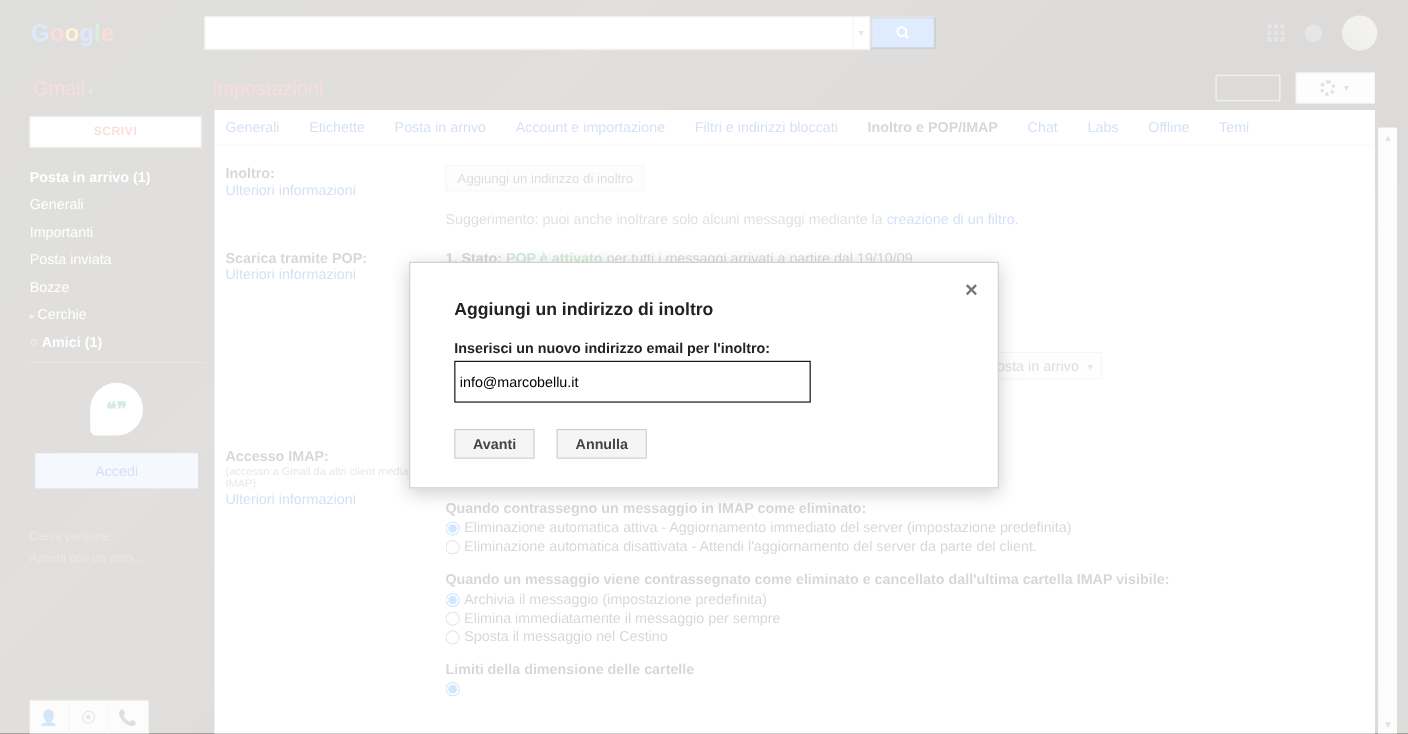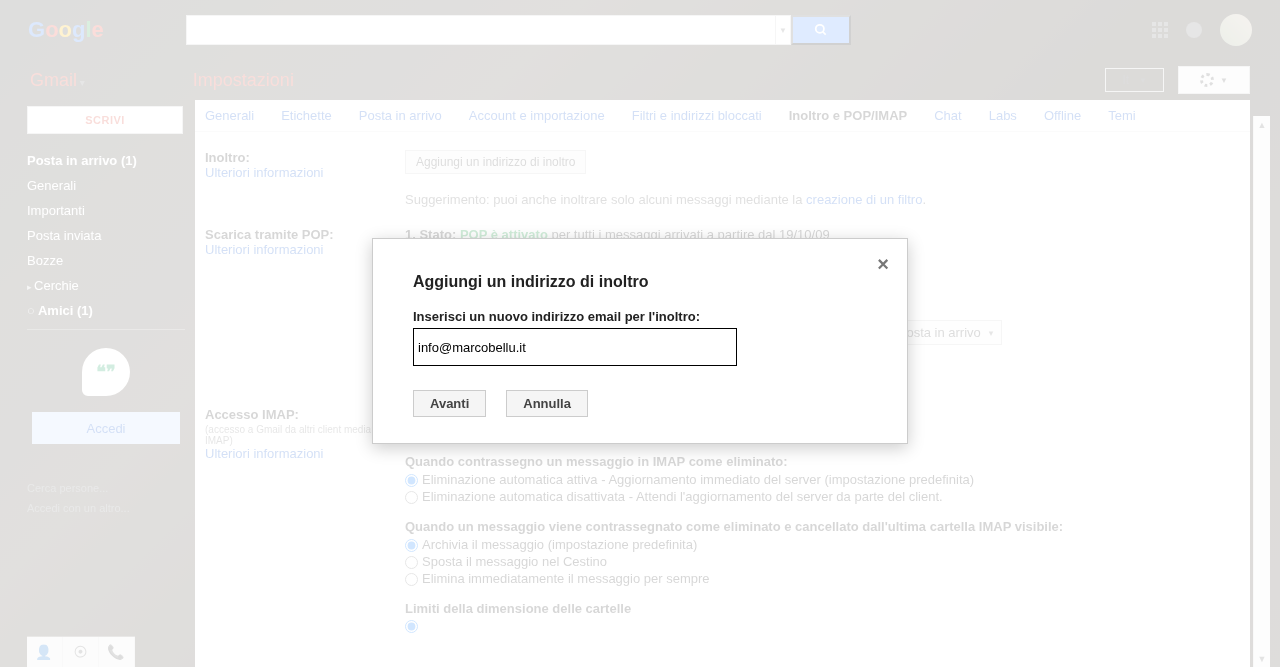--- a/index.html
+++ b/index.html
@@ -207,25 +207,25 @@
                 <input type="radio" style="">
                 <span>Eliminazione automatica disattivata - Attendi l'aggiornamento del server da parte del client.</span>
               </div>
             <div class="sect-title">Quando un messaggio viene contrassegnato come eliminato e cancellato dall'ultima cartella IMAP visibile:</div>
             <div class="opt">
                 <input type="radio" checked="" style="">
                 <span>Archivia il messaggio (impostazione predefinita)</span>
               </div>
             <div class="opt">
                 <input type="radio" style="">
+                <span>Elimina immediatamente il messaggio per sempre</span>
+              </div>
+            <div class="opt">
+                <input type="radio" style="">
                 <span>Sposta il messaggio nel Cestino</span>
-              </div>
-            <div class="opt">
-                <input type="radio" style="">
-                <span>Elimina immediatamente il messaggio per sempre</span>
               </div>
             <div class="sect-title">Limiti della dimensione delle cartelle</div>
             <div class="opt">
                 <input type="radio" checked="" style="">
               </div>
           </div>
         </div>
       </div>
     </div>
   </div>

